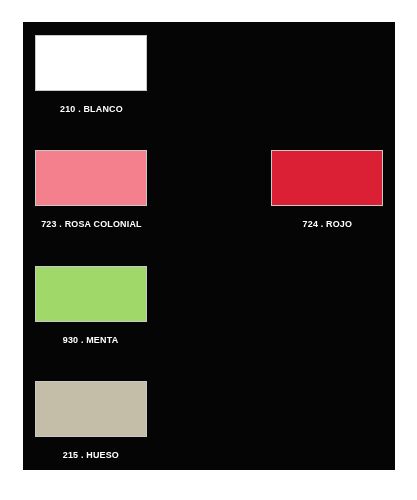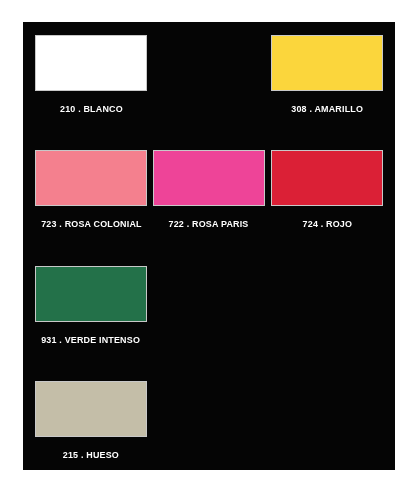--- a/index.html
+++ b/index.html
@@ -67,45 +67,37 @@
 <body>
 
 <div id="chart-root" style="background-color: rgb(255, 255, 255);">
   <div class="panel" style="background-color: rgb(5, 5, 5);">
 
     <div class="swatch-row">
       <div class="swatch-cell">
         <div class="swatch-chip" style="background-color: rgb(255, 255, 255); border-color: rgb(200, 200, 200);"></div>
         <div class="swatch-label" style="color: rgb(255, 255, 255);">210 . BLANCO</div>
       </div>
-      <div class="swatch-cell">
-        <div class="swatch-chip" style="background-color: rgb(251, 214, 60); border-color: rgb(200, 200, 200);"></div>
-        <div class="swatch-label" style="color: rgb(255, 255, 255);">308 . AMARILLO</div>
-      </div>
     </div>
 
     <div class="swatch-row">
       <div class="swatch-cell">
         <div class="swatch-chip" style="background-color: rgb(244, 128, 142); border-color: rgb(200, 200, 200);"></div>
         <div class="swatch-label" style="color: rgb(255, 255, 255);">723 . ROSA COLONIAL</div>
-      </div>
-      <div class="swatch-cell">
-        <div class="swatch-chip" style="background-color: rgb(238, 68, 152); border-color: rgb(200, 200, 200);"></div>
-        <div class="swatch-label" style="color: rgb(255, 255, 255);">722 . ROSA PARIS</div>
       </div>
       <div class="swatch-cell">
         <div class="swatch-chip" style="background-color: rgb(219, 32, 54); border-color: rgb(200, 200, 200);"></div>
         <div class="swatch-label" style="color: rgb(255, 255, 255);">724 . ROJO</div>
       </div>
     </div>
 
     <div class="swatch-row">
       <div class="swatch-cell">
-        <div class="swatch-chip" style="background-color: rgb(35, 113, 73); border-color: rgb(200, 200, 200);"></div>
-        <div class="swatch-label" style="color: rgb(255, 255, 255);">931 . VERDE INTENSO</div>
+        <div class="swatch-chip" style="background-color: rgb(160, 217, 106); border-color: rgb(200, 200, 200);"></div>
+        <div class="swatch-label" style="color: rgb(255, 255, 255);">930 . MENTA</div>
       </div>
     </div>
 
     <div class="swatch-row">
       <div class="swatch-cell">
         <div class="swatch-chip" style="background-color: rgb(196, 190, 168); border-color: rgb(200, 200, 200);"></div>
         <div class="swatch-label" style="color: rgb(255, 255, 255);">215 . HUESO</div>
       </div>
     </div>
 

